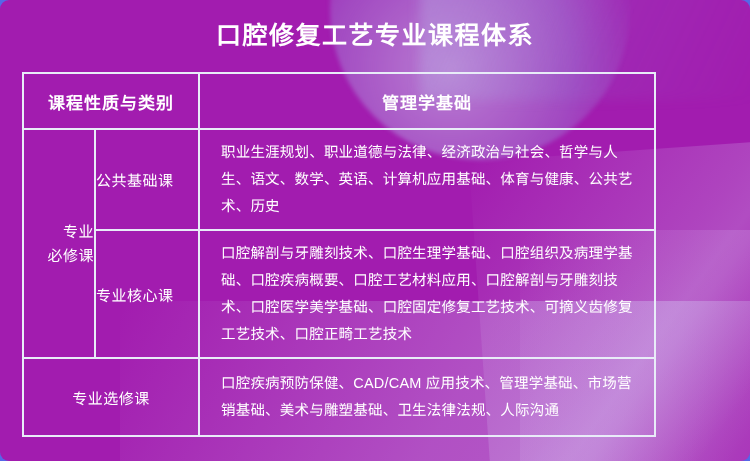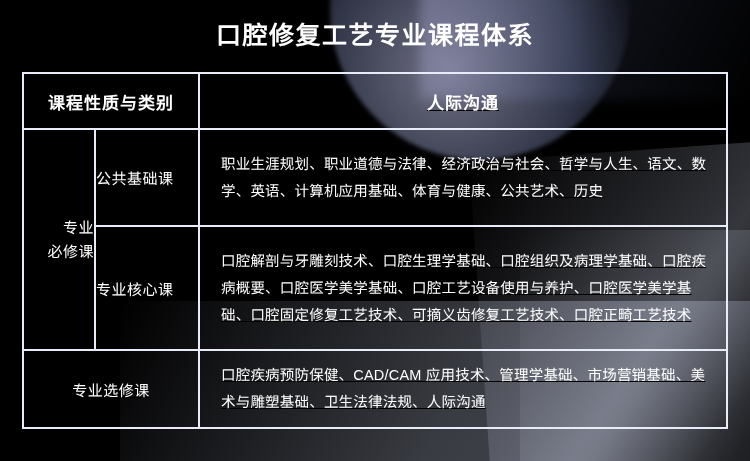--- a/index.html
+++ b/index.html
@@ -12,22 +12,23 @@
     height: 461px;
     overflow: hidden;
     font-family: "Liberation Sans", "DejaVu Sans", sans-serif;
     background: #5468e8;
   }
 
   #stage {
     position: relative;
     width: 750px;
     height: 461px;
-    background: #000000;
+    background: #a21caf;
     overflow: hidden;
+    border-radius: 9px;
   }
 
   
   .sheen {
     position: absolute;
     pointer-events: none;
   }
   .sheen-top {
     left: 330px;
     top: -140px;
@@ -98,24 +99,23 @@
     letter-spacing: 1.5px;
     line-height: 34px;
     white-space: nowrap;
   }
 
   
   .course-table {
     position: absolute;
     left: 22px;
     top: 72px;
-    width: 706px;
+    width: 634px;
     border-collapse: collapse;
     table-layout: fixed;
-    text-decoration: underline;
   }
   .course-table td,
   .course-table th {
     border: 2px solid #e8ecf8;
     color: #ffffff;
     background: transparent;
     vertical-align: middle;
     padding: 0;
   }
 
@@ -174,35 +174,35 @@
 
   <table class="course-table">
     <colgroup>
       <col style="width:72px">
       <col style="width:104px">
       <col>
     </colgroup>
     <thead>
       <tr>
         <th class="col-head-left" colspan="2">课程性质与类别</th>
-        <th class="col-head-right">人际沟通</th>
+        <th class="col-head-right">管理学基础</th>
       </tr>
     </thead>
     <tbody>
       <tr class="row-basic">
         <td class="cat-merged" rowspan="2">
           <span>专业</span><br>
           <span>必修课</span>
         </td>
         <td class="sub-cat">公共基础课</td>
         <td class="courses">职业生涯规划、职业道德与法律、经济政治与社会、哲学与人生、语文、数学、英语、计算机应用基础、体育与健康、公共艺术、历史</td>
       </tr>
       <tr class="row-core">
         <td class="sub-cat">专业核心课</td>
-        <td class="courses">口腔解剖与牙雕刻技术、口腔生理学基础、口腔组织及病理学基础、口腔疾病概要、口腔医学美学基础、口腔工艺设备使用与养护、口腔医学美学基础、口腔固定修复工艺技术、可摘义齿修复工艺技术、口腔正畸工艺技术</td>
+        <td class="courses">口腔解剖与牙雕刻技术、口腔生理学基础、口腔组织及病理学基础、口腔疾病概要、口腔工艺材料应用、口腔解剖与牙雕刻技术、口腔医学美学基础、口腔固定修复工艺技术、可摘义齿修复工艺技术、口腔正畸工艺技术</td>
       </tr>
       <tr class="row-elect">
         <td class="cat-wide" colspan="2">专业选修课</td>
         <td class="courses">口腔疾病预防保健、CAD/CAM 应用技术、管理学基础、市场营销基础、美术与雕塑基础、卫生法律法规、人际沟通</td>
       </tr>
     </tbody>
   </table>
 
 </div>
 

